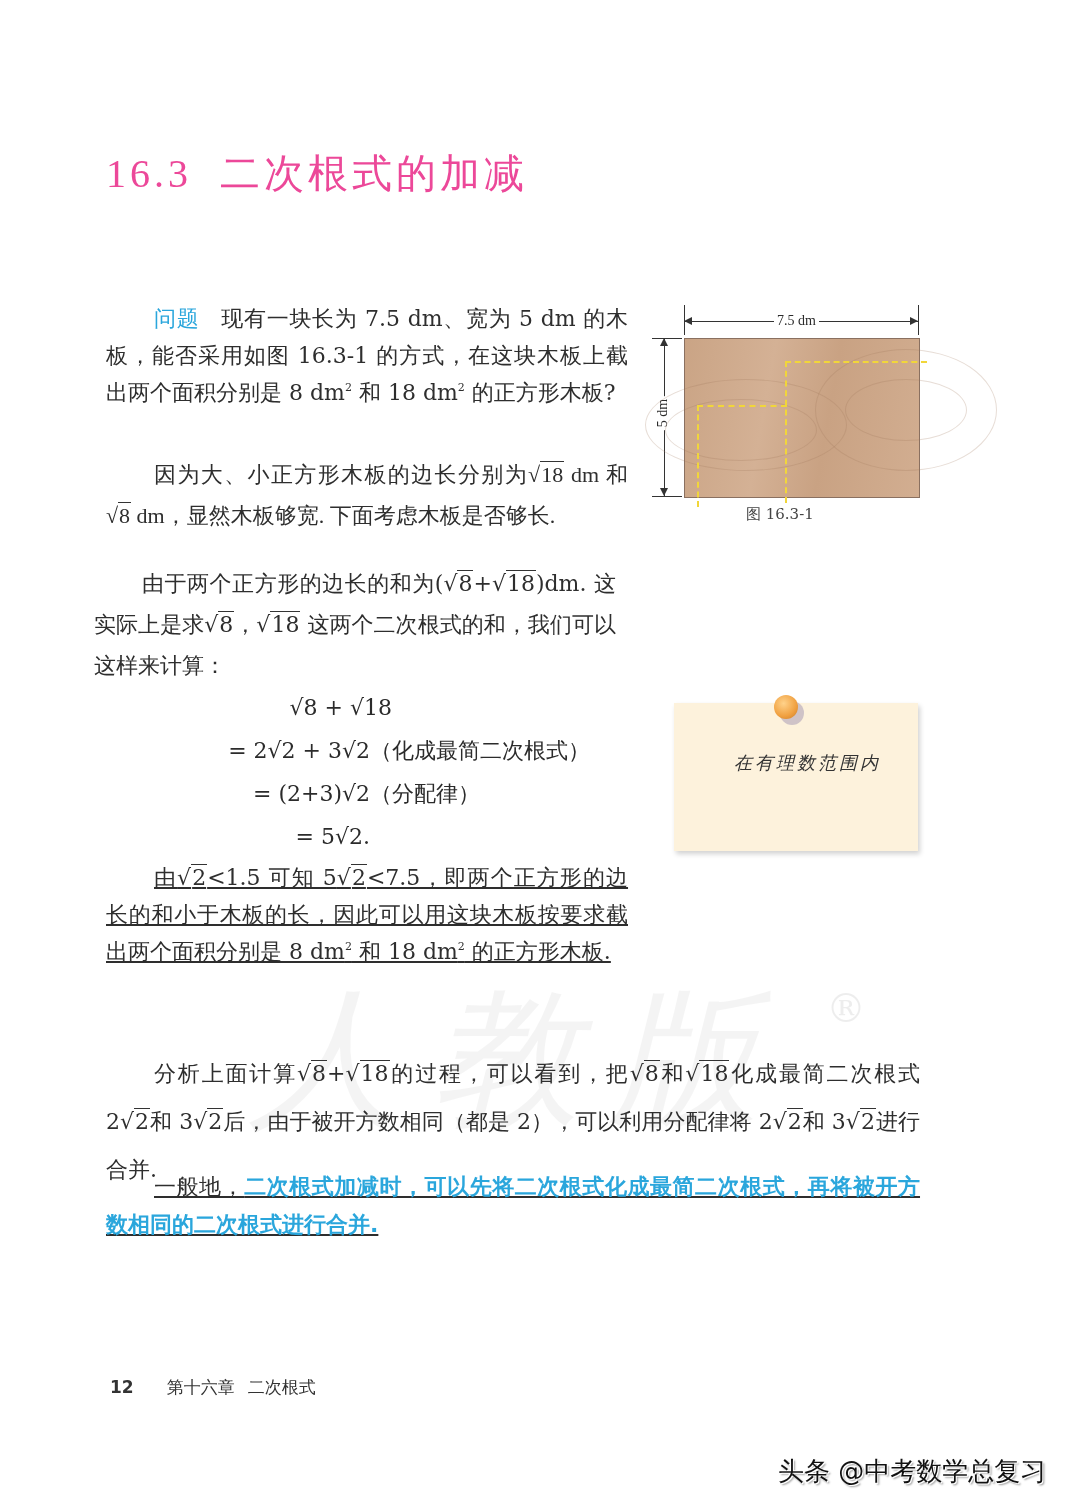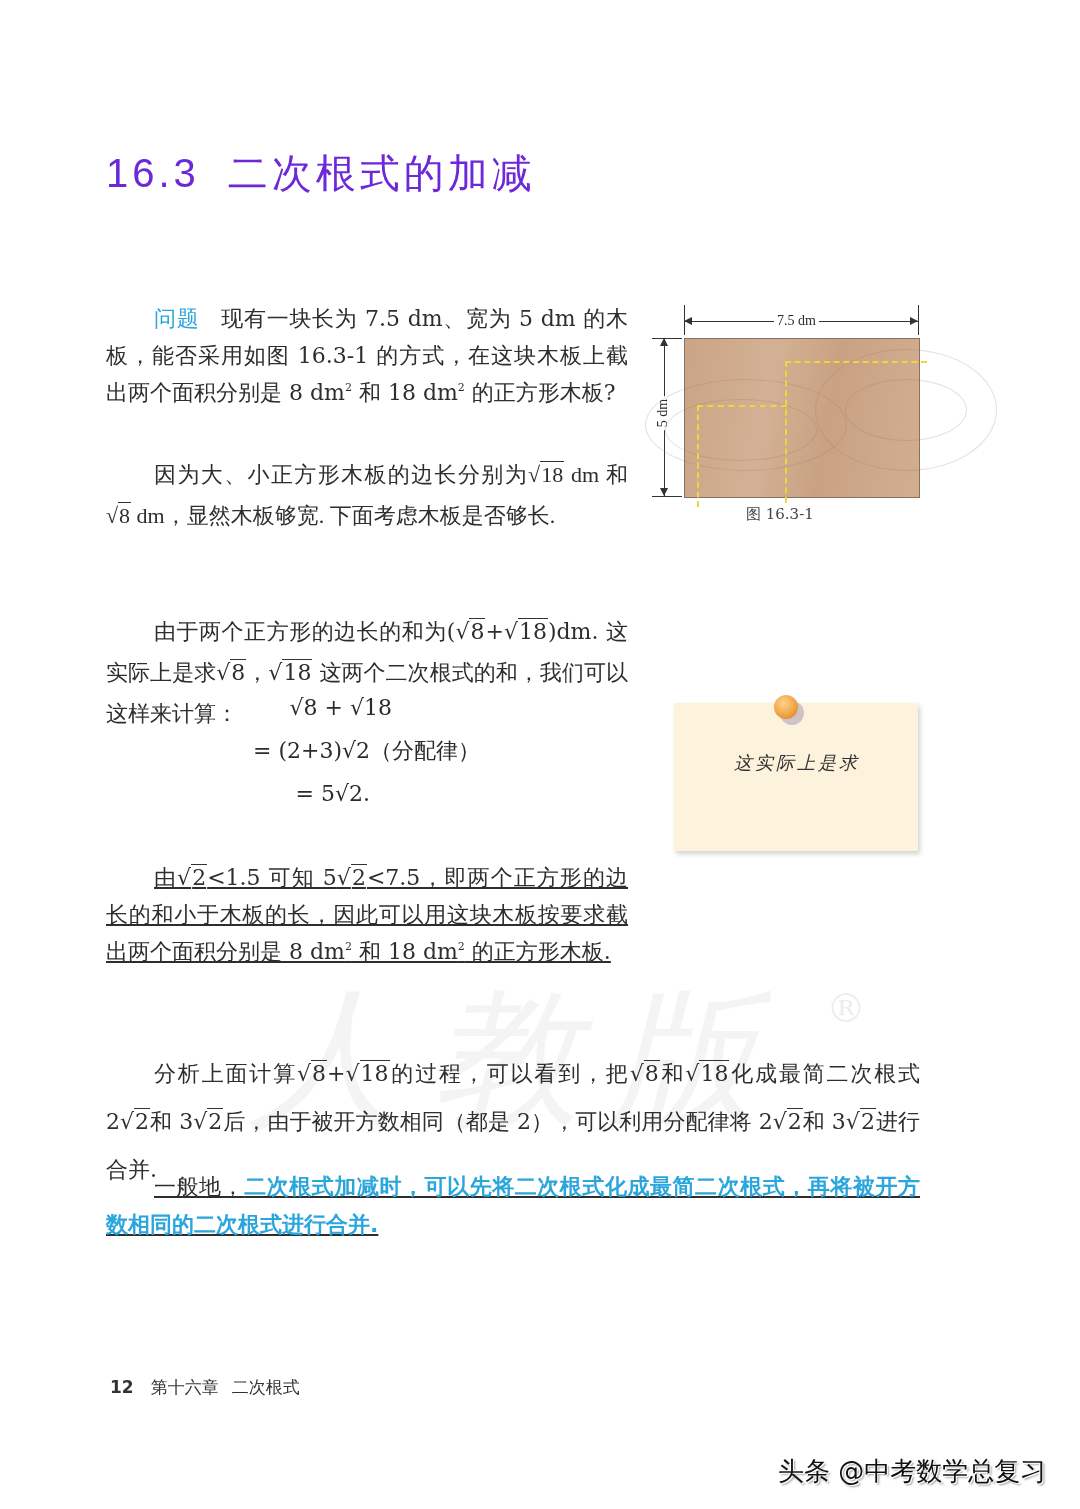--- a/index.html
+++ b/index.html
@@ -3,22 +3,22 @@
 <meta charset="utf-8">
 <style>
   html, body { margin: 0; padding: 0; }
   body {
     width: 1080px; height: 1509px; position: relative; overflow: hidden;
     background: #ffffff; color: #2b2b2b;
     font-family: "DejaVu Serif", "Liberation Serif", serif;
   }
   .abs { position: absolute; }
   .title {
-    left: 106px; top: 146px; font-size: 40px; letter-spacing: 4px; color: #6d28d9;
-    font-family: Liberation Sans, sans-serif;
+    left: 106px; top: 146px; font-size: 40px; letter-spacing: 4px; color: #ec4899;
+    font-family: Liberation Serif, serif;
   }
   .title .num { margin-right: 28px; }
   .para {
     font-size: 22px; line-height: 37px; color: #2e2e2e;
     text-align: justify; text-align-last: left;
   }
   .indent { text-indent: 48px; }
   .blue { color: #2aa6dc; font-family: "DejaVu Sans", sans-serif; font-weight: bold; }
   .blue-label { color: #2aa6dc; font-family: "DejaVu Sans", sans-serif; margin-right: 22px; }
   sup { font-size: 11px; vertical-align: 9px; line-height: 0; }
@@ -53,21 +53,21 @@
     background: radial-gradient(circle at 40% 35%, #ffd28a, #f0a040 60%, #c87a2a); }
   .pin-shadow { position: absolute; left: 106px; top: -2px; width: 24px; height: 24px; border-radius: 50%; background: rgba(120,110,160,0.35); }
   .note-text { position: absolute; left: 16px; top: 44px; width: 212px; font-size: 18px; line-height: 31px; color: #333; font-style: italic; letter-spacing: 3px; }
   .note-text .ni { text-indent: 44px; display: block; }
   .watermark {
     left: 250px; top: 960px; font-size: 150px; color: rgba(0,0,0,0.045); font-style: italic;
     font-family: "DejaVu Serif", serif; letter-spacing: 30px;
   }
   .reg { left: 826px; top: 985px; font-size: 40px; color: rgba(0,0,0,0.07); }
   .footer { left: 110px; top: 1376px; font-size: 17px; color: #333; font-family: "DejaVu Sans", sans-serif; }
-  .footer .pg { font-weight: bold; margin-right: 17px; }
+  .footer .pg { font-weight: bold; margin-right: 33px; }
   .footer .ch { margin-right: 13px; }
   .brand {
     left: 778px; top: 1454px; font-size: 26px; color: #111; font-family: "DejaVu Sans", sans-serif;
     text-shadow: 1px 1px 0 #fff, -1px -1px 0 #fff, 2px 2px 2px rgba(0,0,0,0.4);
   }
 </style>
 </head>
 <body>
 
 <div class="abs title">
@@ -78,28 +78,32 @@
 <div class="abs reg">®</div>
 
 <div class="abs para indent" style="left:106px; top:300px; width:522px;">
   <span class="blue-label">问题</span><span>现有一块长为 7.5 dm、宽为 5 dm 的木板，能否采用如图 16.3-1 的方式，在这块木板上截出两个面积分别是 8 dm</span><sup>2</sup><span> 和 18 dm</span><sup>2</sup><span> 的正方形木板?</span>
 </div>
 
 <div class="abs para indent" style="left:106px; top:454px; width:522px; line-height:41px;font-family:Liberation Serif, serif;">
   <span>因为大、小正方形木板的边长分别为</span><span class="sq"><span class="rad">√</span><span class="ov">18</span></span><span> dm 和</span><span class="sq"><span class="rad">√</span><span class="ov">8</span></span><span> dm，显然木板够宽. 下面考虑木板是否够长.</span>
 </div>
 
-<div class="abs para indent" style="left:106px; top:563px; width:522px; line-height:41px;margin-top:48px;">
+<div class="abs para indent" style="left:94px; top:563px; width:522px; line-height:41px;">
   <span>由于两个正方形的边长的和为(</span><span class="sq"><span class="rad">√</span><span class="ov">8</span></span><span>+</span><span class="sq"><span class="rad">√</span><span class="ov">18</span></span><span>)dm. 这实际上是求</span><span class="sq"><span class="rad">√</span><span class="ov">8</span></span><span>，</span><span class="sq"><span class="rad">√</span><span class="ov">18</span></span><span> 这两个二次根式的和，我们可以这样来计算：</span>
 </div>
 
 <div class="abs math-block">
   <div class="math-row">
       <span class="expr" style="padding-left:22px;">√8 + √18</span>
       <span class="note"></span>
+    </div>
+  <div class="math-row">
+      <span class="expr">= 2√2 + 3√2</span>
+      <span class="note">（化成最简二次根式）</span>
     </div>
   <div class="math-row">
       <span class="expr">= (2+3)√2</span>
       <span class="note">（分配律）</span>
     </div>
   <div class="math-row">
       <span class="expr">= 5√2.</span>
       <span class="note"></span>
     </div>
 </div>
@@ -129,21 +133,21 @@
     <div class="cut" style="left:100px; top:22px; width:140px; height:140px; border-bottom:none; border-right:none;"></div>
     <div class="cut" style="left:12px; top:66px; width:88px; height:100px; border-bottom:none; border-right:none;"></div>
   </div>
   <div class="caption">图 16.3-1</div>
 </div>
 
 <div class="abs note-card">
   <div class="pin-shadow"></div>
   <div class="pin"></div>
   <div class="note-text">
-    <span class="ni">这实际上是求</span>
+    <span class="ni">在有理数范围内</span>
   </div>
 </div>
 
 <div class="abs para indent" style="left:106px; top:1050px; width:814px; line-height:48px;">
   <span>分析上面计算</span><span class="sq"><span class="rad">√</span><span class="ov">8</span></span><span>+</span><span class="sq"><span class="rad">√</span><span class="ov">18</span></span><span>的过程，可以看到，把</span><span class="sq"><span class="rad">√</span><span class="ov">8</span></span><span>和</span><span class="sq"><span class="rad">√</span><span class="ov">18</span></span><span>化成最简二次根式 2</span><span class="sq"><span class="rad">√</span><span class="ov">2</span></span><span>和 3</span><span class="sq"><span class="rad">√</span><span class="ov">2</span></span><span>后，由于被开方数相同（都是 2），可以利用分配律将 2</span><span class="sq"><span class="rad">√</span><span class="ov">2</span></span><span>和 3</span><span class="sq"><span class="rad">√</span><span class="ov">2</span></span><span>进行合并.</span>
 </div>
 
 <div class="abs para indent" style="left:106px; top:1168px; width:814px; line-height:38px;text-decoration:underline;">
   <span>一般地，</span><span class="blue">二次根式加减时，可以先将二次根式化成最简二次根式，再将被开方数相同的二次根式进行合并.</span>
 </div>

